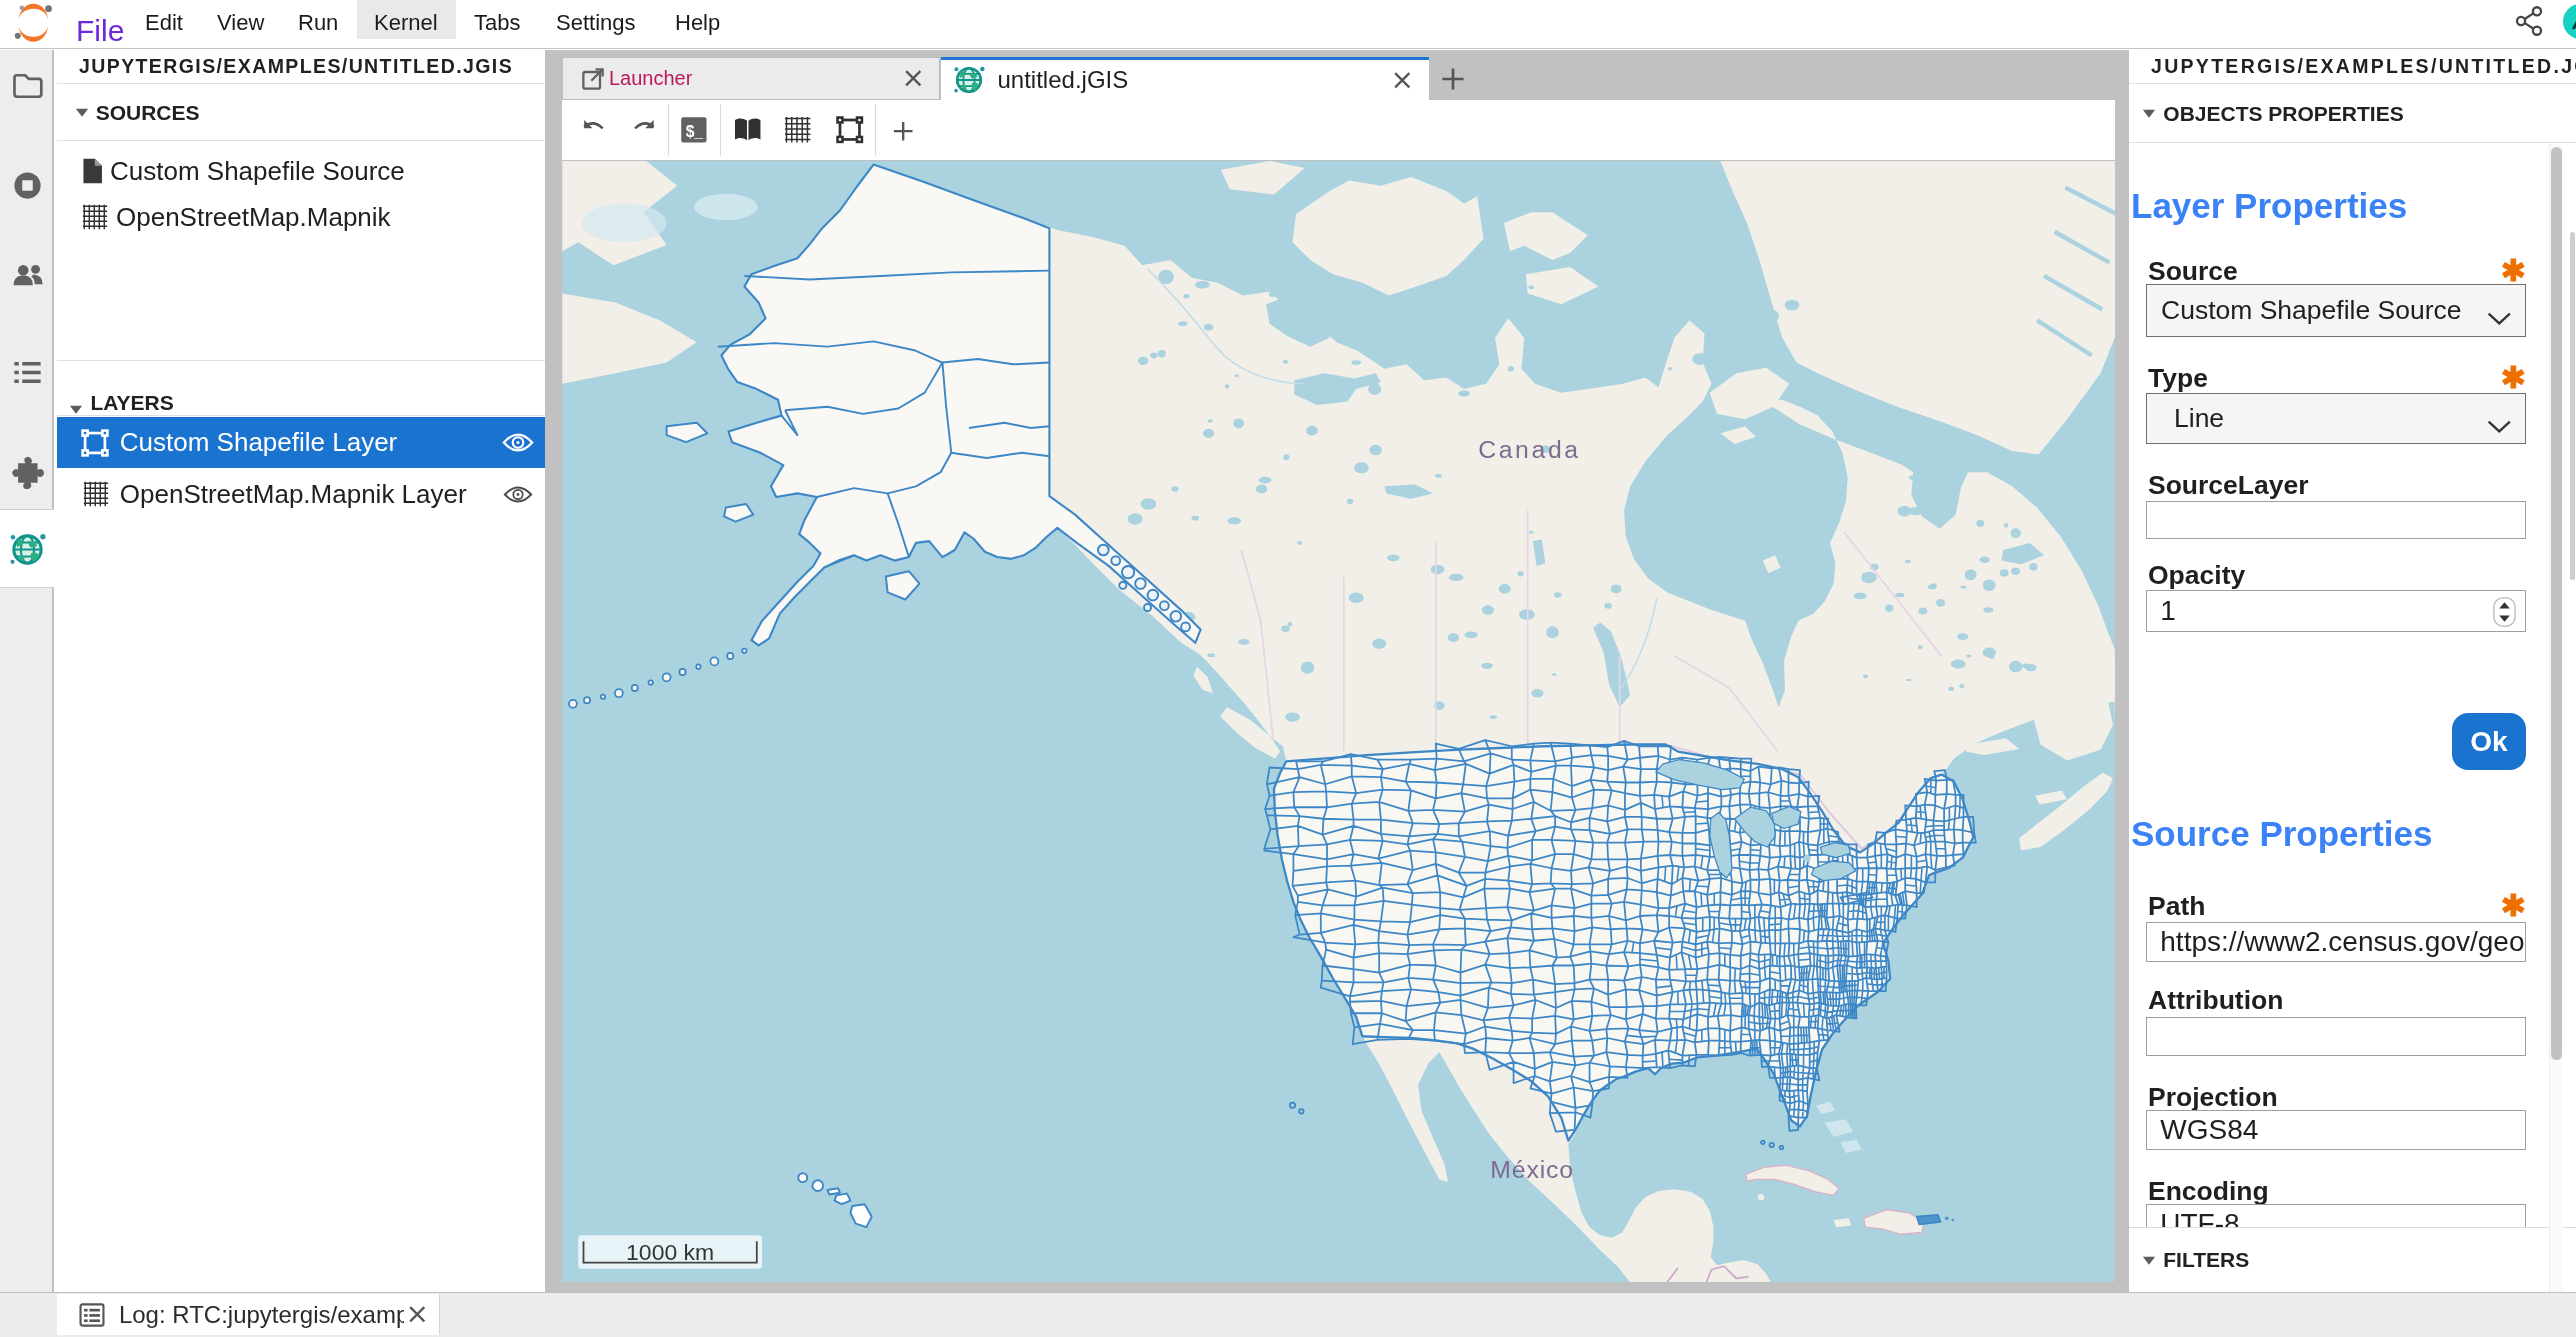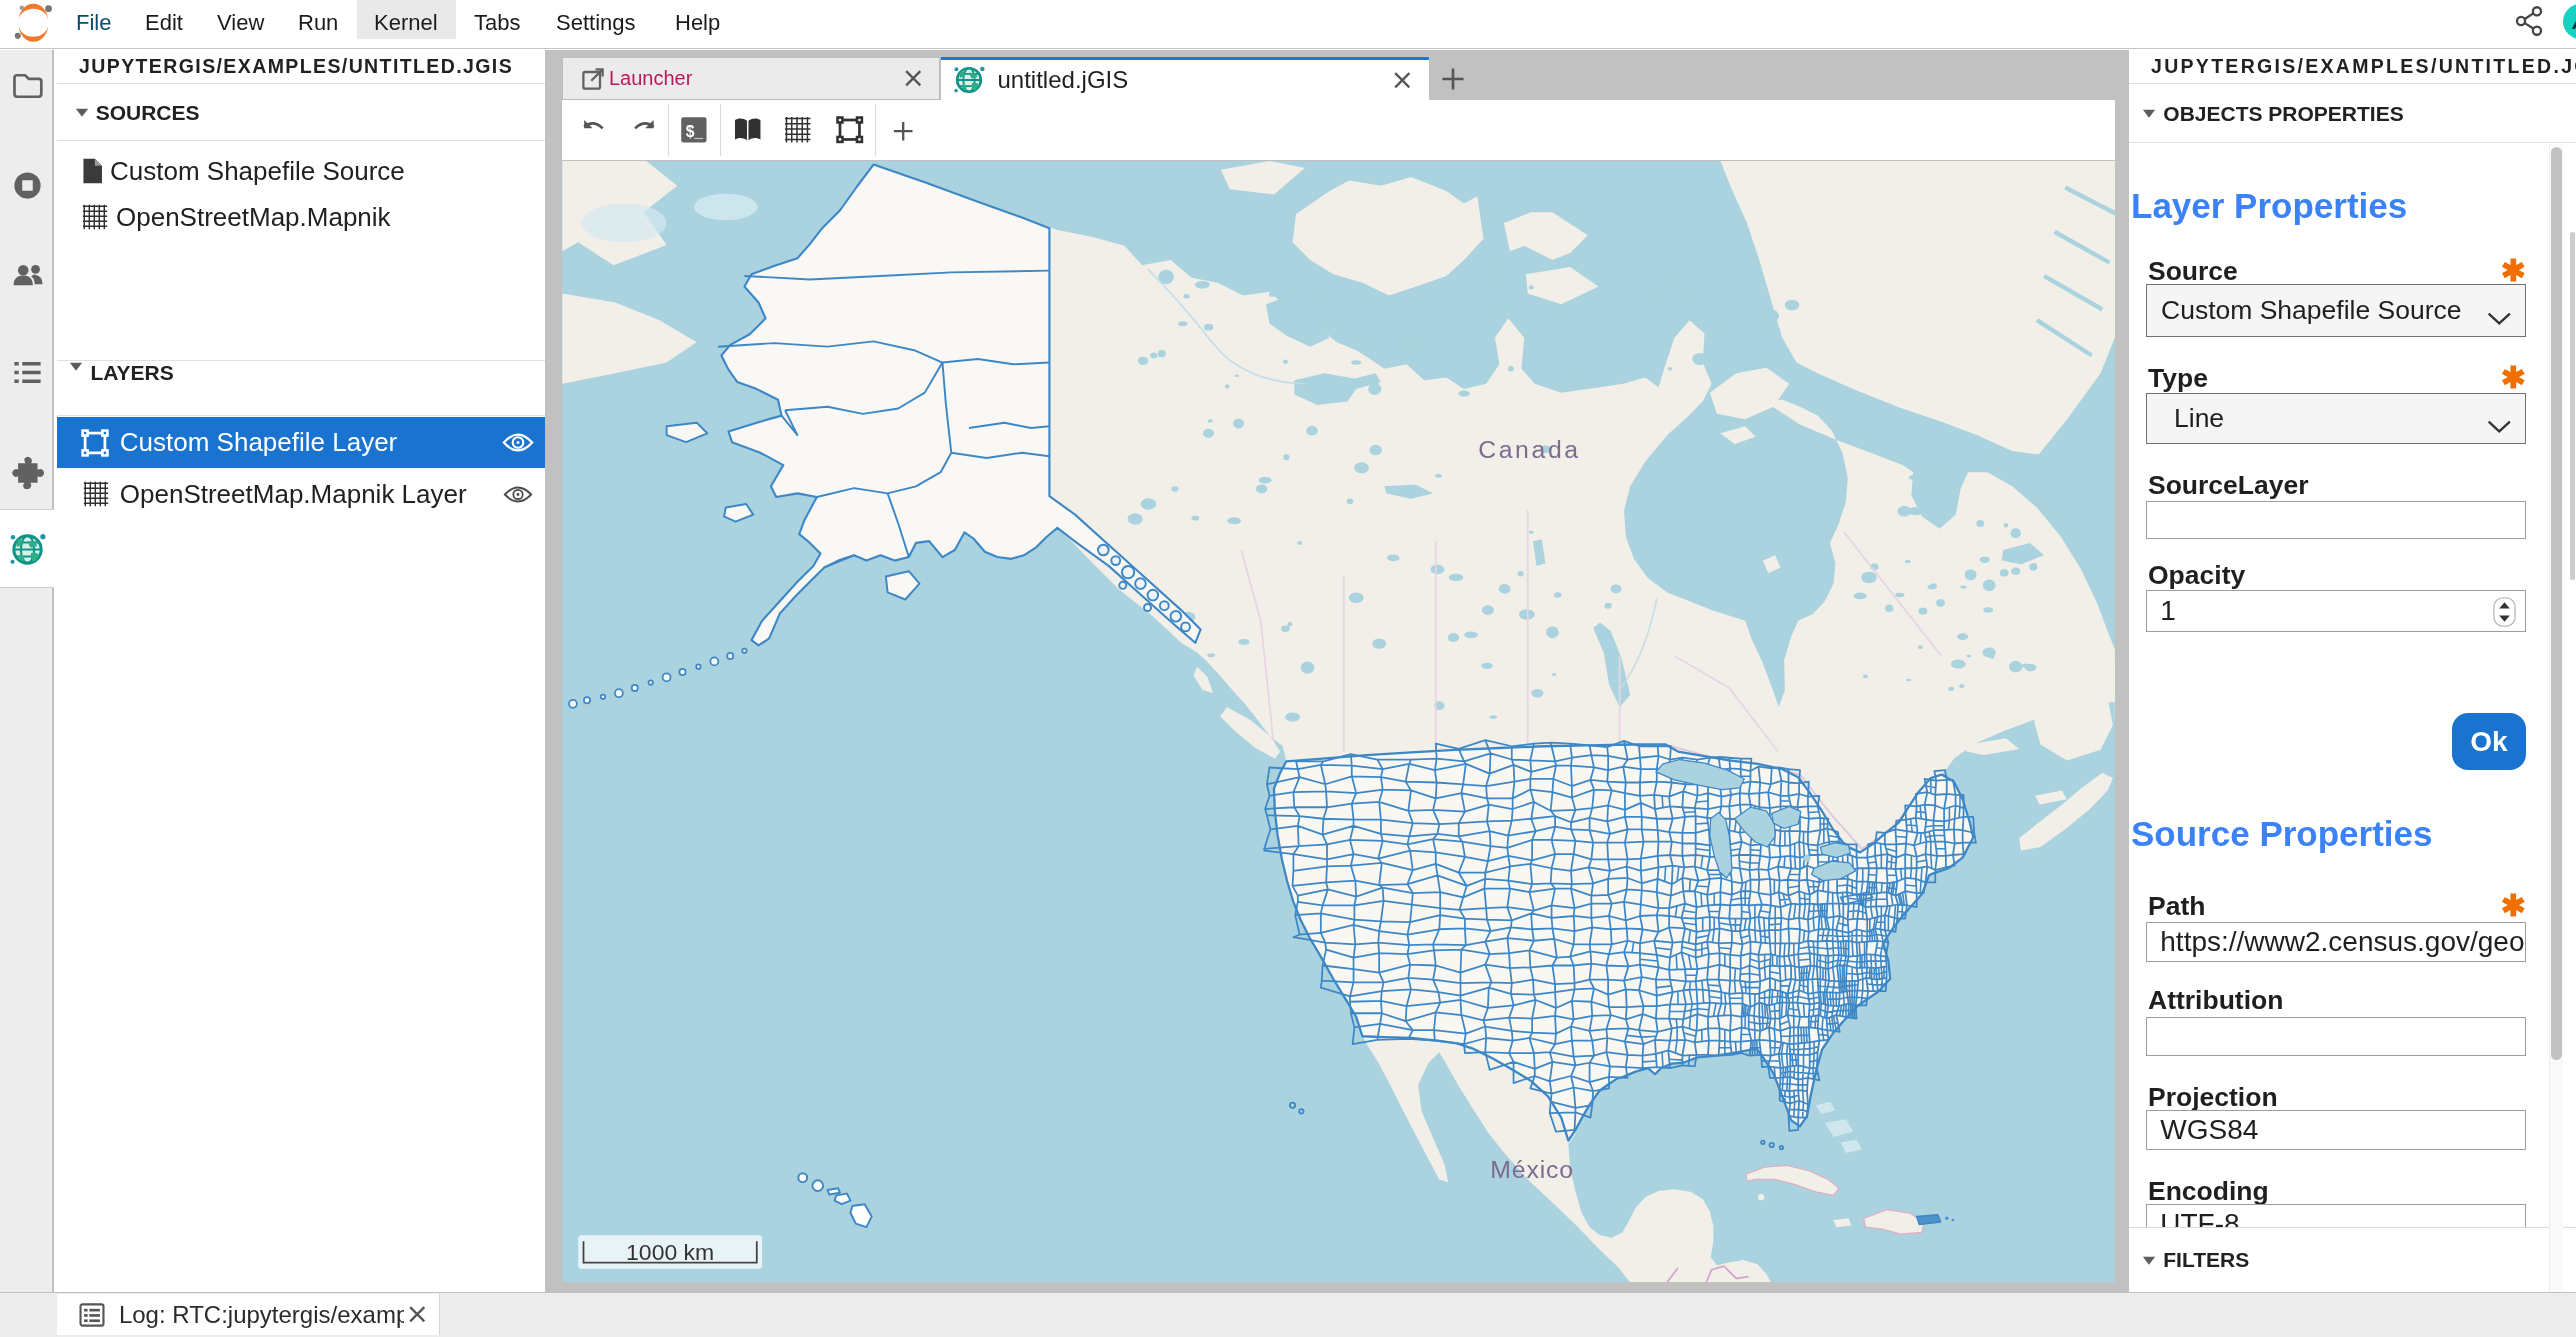--- a/index.html
+++ b/index.html
@@ -3,21 +3,21 @@
 <div style="position:relative;width:2576px;height:1337px;overflow:hidden">
     <div style="position:absolute;left:0;top:0;width:2576px;height:49px;background:#fff;border-bottom:1.8px solid #c4c4c4;z-index:5"></div>
     <div style="position:absolute;left:11.5px;top:1.8px;z-index:6"><svg width="41" height="41" viewBox="0 0 46 46">
         <path d="M7.5 21 A16.5 13.5 0 0 1 40.5 21 A16.5 19 0 0 0 7.5 21 Z" fill="#f37726"></path>
         <path d="M7.5 25.5 A16.5 13.5 0 0 0 40.5 25.5 A16.5 19 0 0 1 7.5 25.5 Z" fill="#f37726"></path>
         <circle cx="41" cy="7.5" r="3.8" fill="#757575"></circle>
         <circle cx="6.5" cy="38" r="3.4" fill="#757575"></circle>
         <circle cx="11" cy="6.5" r="2.5" fill="#9e9e9e"></circle>
       </svg></div>
     <div style="position:absolute;left:357px;top:0;width:99px;height:39px;background:#e9e9e9;z-index:5"></div>
-    <div style="position:absolute;left:76px;top:0;height:46px;display:flex;align-items:center;font-size:22px;color:#0c4a6e;z-index:6">File</div>
+    <div style="position:absolute;left:76px;top:8px;height:46px;display:flex;align-items:center;font-size:30px;color:#6d28d9;z-index:6">File</div>
     <div style="position:absolute;left:145px;top:0;height:46px;display:flex;align-items:center;font-size:22px;color:#1b1b1b;z-index:6">Edit</div>
     <div style="position:absolute;left:217px;top:0;height:46px;display:flex;align-items:center;font-size:22px;color:#1b1b1b;z-index:6">View</div>
     <div style="position:absolute;left:298px;top:0;height:46px;display:flex;align-items:center;font-size:22px;color:#1b1b1b;z-index:6">Run</div>
     <div style="position:absolute;left:374px;top:0;height:46px;display:flex;align-items:center;font-size:22px;color:#1b1b1b;z-index:6">Kernel</div>
     <div style="position:absolute;left:474px;top:0;height:46px;display:flex;align-items:center;font-size:22px;color:#1b1b1b;z-index:6">Tabs</div>
     <div style="position:absolute;left:556px;top:0;height:46px;display:flex;align-items:center;font-size:22px;color:#1b1b1b;z-index:6">Settings</div>
     <div style="position:absolute;left:675px;top:0;height:46px;display:flex;align-items:center;font-size:22px;color:#1b1b1b;z-index:6">Help</div>
     <div style="position:absolute;left:2514px;top:5.3px;z-index:6"><svg width="30" height="32" viewBox="0 0 34 36">
         <g fill="none" stroke="#444" stroke-width="2.6">
           <circle cx="26" cy="7" r="4.6"></circle>
@@ -80,21 +80,21 @@
     <div style="position:absolute;left:80px;top:202px;z-index:4"><svg width="30" height="30" viewBox="0 0 34 34">
         <g transform="scale(.81)">
           <path d="M6 4 V38 M4 6 H38" stroke="#313131" stroke-width="2" fill="none"></path>
           <path d="M13 4 V38 M4 13 H38" stroke="#313131" stroke-width="2" fill="none"></path>
           <path d="M20 4 V38 M4 20 H38" stroke="#313131" stroke-width="2" fill="none"></path>
           <path d="M27 4 V38 M4 27 H38" stroke="#313131" stroke-width="2" fill="none"></path>
           <path d="M34 4 V38 M4 34 H38" stroke="#313131" stroke-width="2" fill="none"></path>
         </g>
       </svg></div>
     <div style="position:absolute;left:116px;top:194px;height:46px;display:flex;align-items:center;font-size:26px;color:#212121;z-index:4">OpenStreetMap.Mapnik</div>
-    <div style="position:absolute;left:57px;top:360px;width:488px;height:56px;border-top:0.9px solid #e0e0e0;border-bottom:0.9px solid #e0e0e0;z-index:4;display:flex;align-items:flex-start;padding-left:12.4px;font-size:21px;font-weight:bold;color:#212121">
+    <div style="position:absolute;left:57px;top:360px;width:488px;height:56px;border-top:0.9px solid #e0e0e0;border-bottom:0.9px solid #e0e0e0;z-index:4;display:flex;align-items:flex-end;padding-left:12.4px;font-size:21px;font-weight:bold;color:#212121">
       <svg width="14" height="10.6" viewBox="0 0 16 12">
         <path d="M1 2 H15 L8 11 Z" fill="#5c5c5c"></path>
       </svg>
       <span style="margin-left:7px">LAYERS</span>
     </div>
     <div style="position:absolute;left:57px;top:417px;width:488px;height:51px;background:#1a73cf;z-index:4;display:flex;align-items:center">
       <div style="margin-left:22px;display:flex;align-items:center">
         <svg width="32" height="32" viewBox="0 0 36 36">
           <g transform="scale(.857)">
             <rect x="8" y="8" width="26" height="26" fill="none" stroke="#fff" stroke-width="3.6"></rect>

